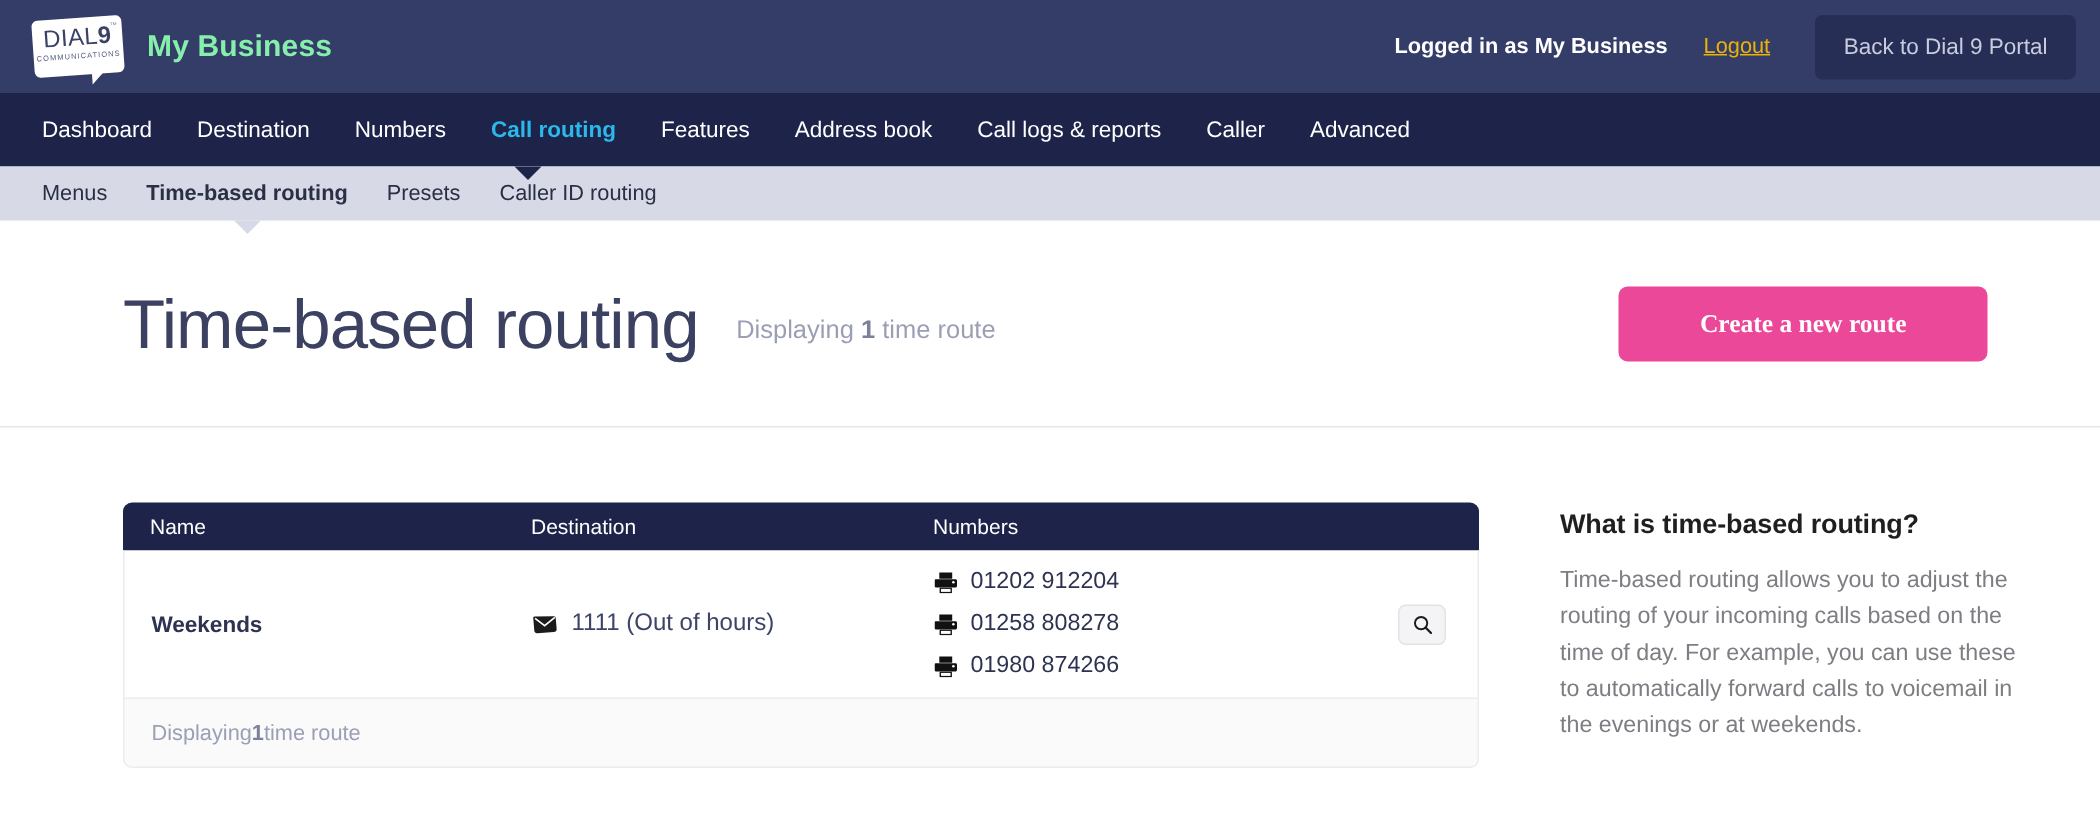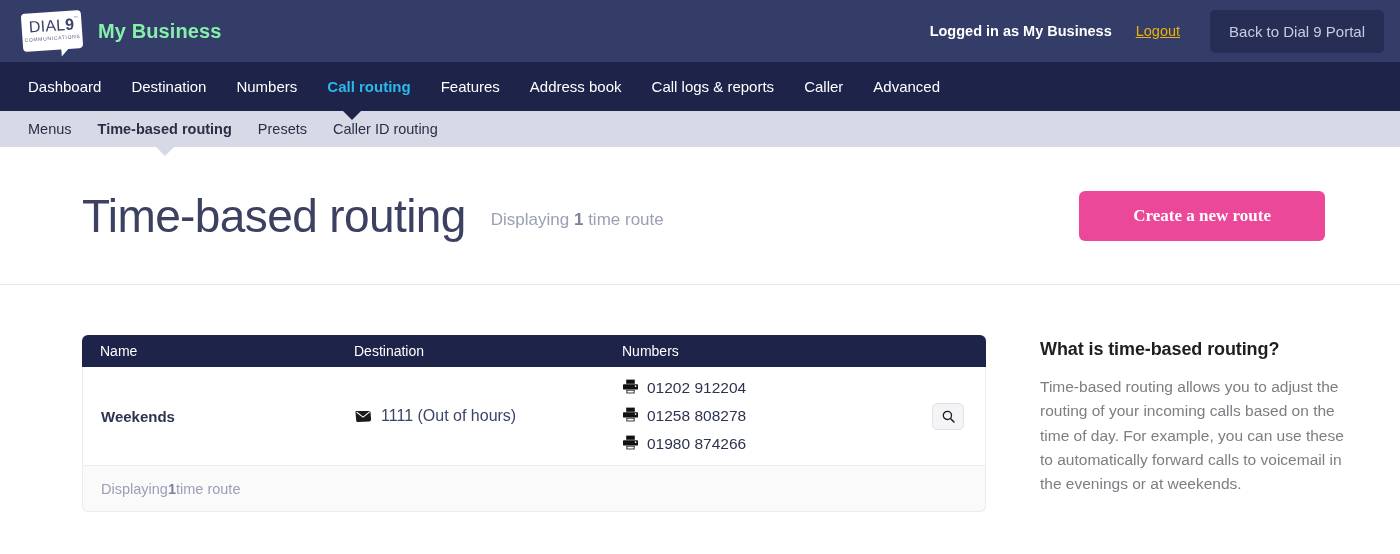--- a/index.html
+++ b/index.html
@@ -257,20 +257,21 @@
     gap: 9px;
   }
   .cell-nums {
     flex: 1;
     display: flex;
     flex-direction: column;
     gap: 10px;
   }
   .num-line {
     display: flex;
+    align-items: center;
     gap: 9px;
     font-size: 15.5px;
     color: #2d3350;
   }
   .cell-action { width: 74px; display: flex; justify-content: center; }
   .icon-btn {
     width: 32px; height: 27px;
     background: #f4f4f6;
     border: 1px solid #e3e3e7;
     border-radius: 5px;

